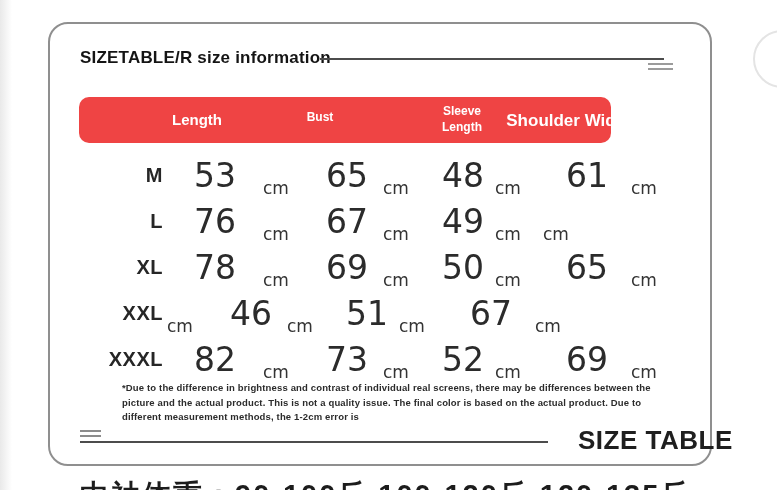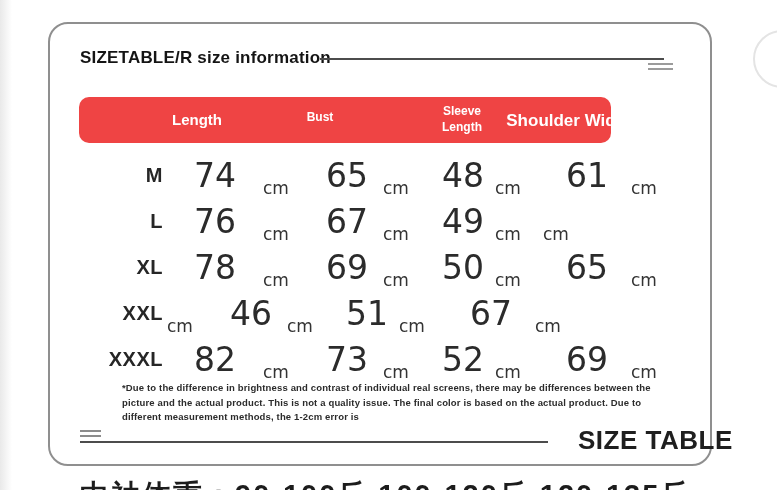--- a/index.html
+++ b/index.html
@@ -106,21 +106,21 @@
     <div class="th th-1">Length</div>
     <div class="th th-2">Bust</div>
     <div class="th th-3">Sleeve Length</div>
     <div class="th th-4">Shoulder Width</div>
   </div>
 
   <div class="tbody">
 
     <div class="trow">
       <div class="cell-size">M</div>
-      <div class="cell-num n1">74</div>
+      <div class="cell-num n1">53</div>
       <div class="cell-unit">cm</div>
       <div class="cell-num n2">65</div>
       <div class="cell-unit">cm</div>
       <div class="cell-num n3">48</div>
       <div class="cell-unit">cm</div>
       <div class="cell-num n4">61</div>
       <div class="cell-unit">cm</div>
     </div>
 
     <div class="trow">

